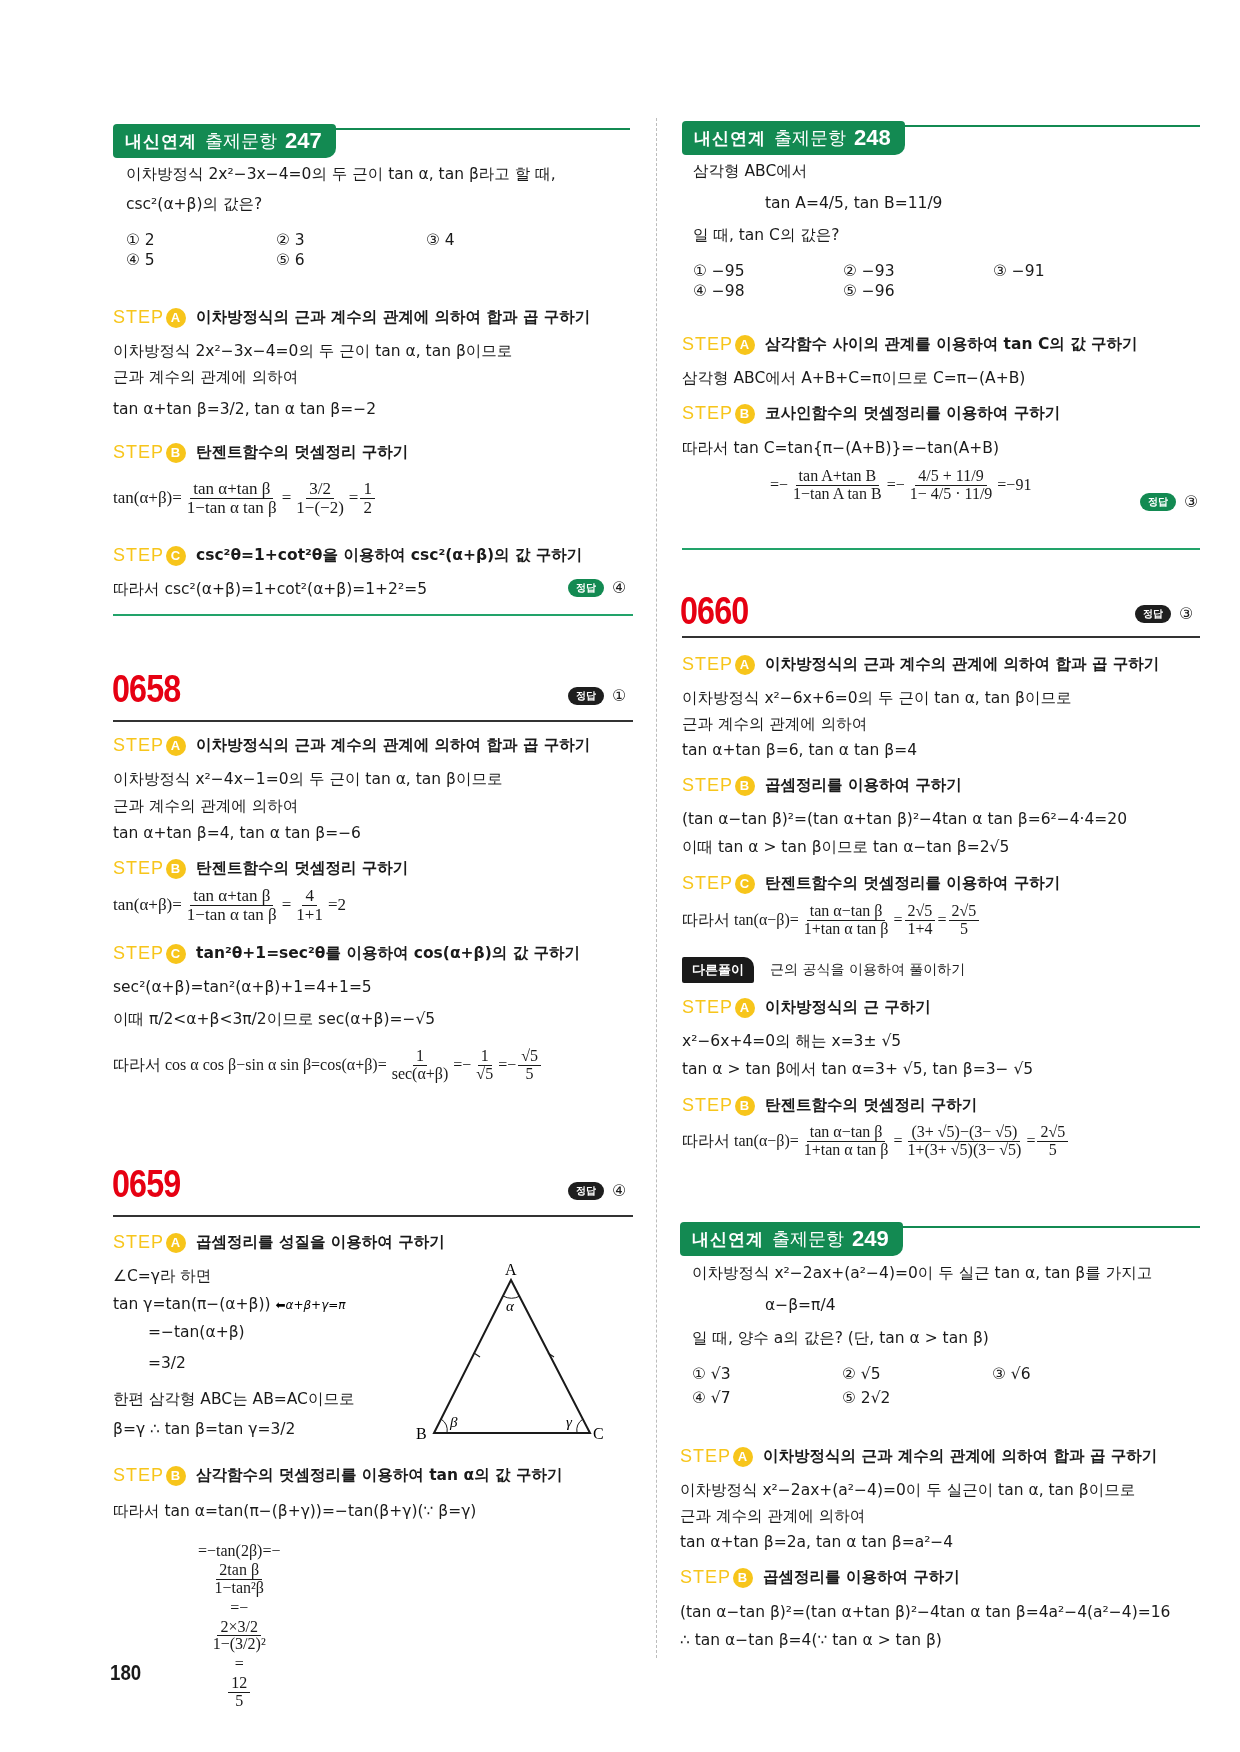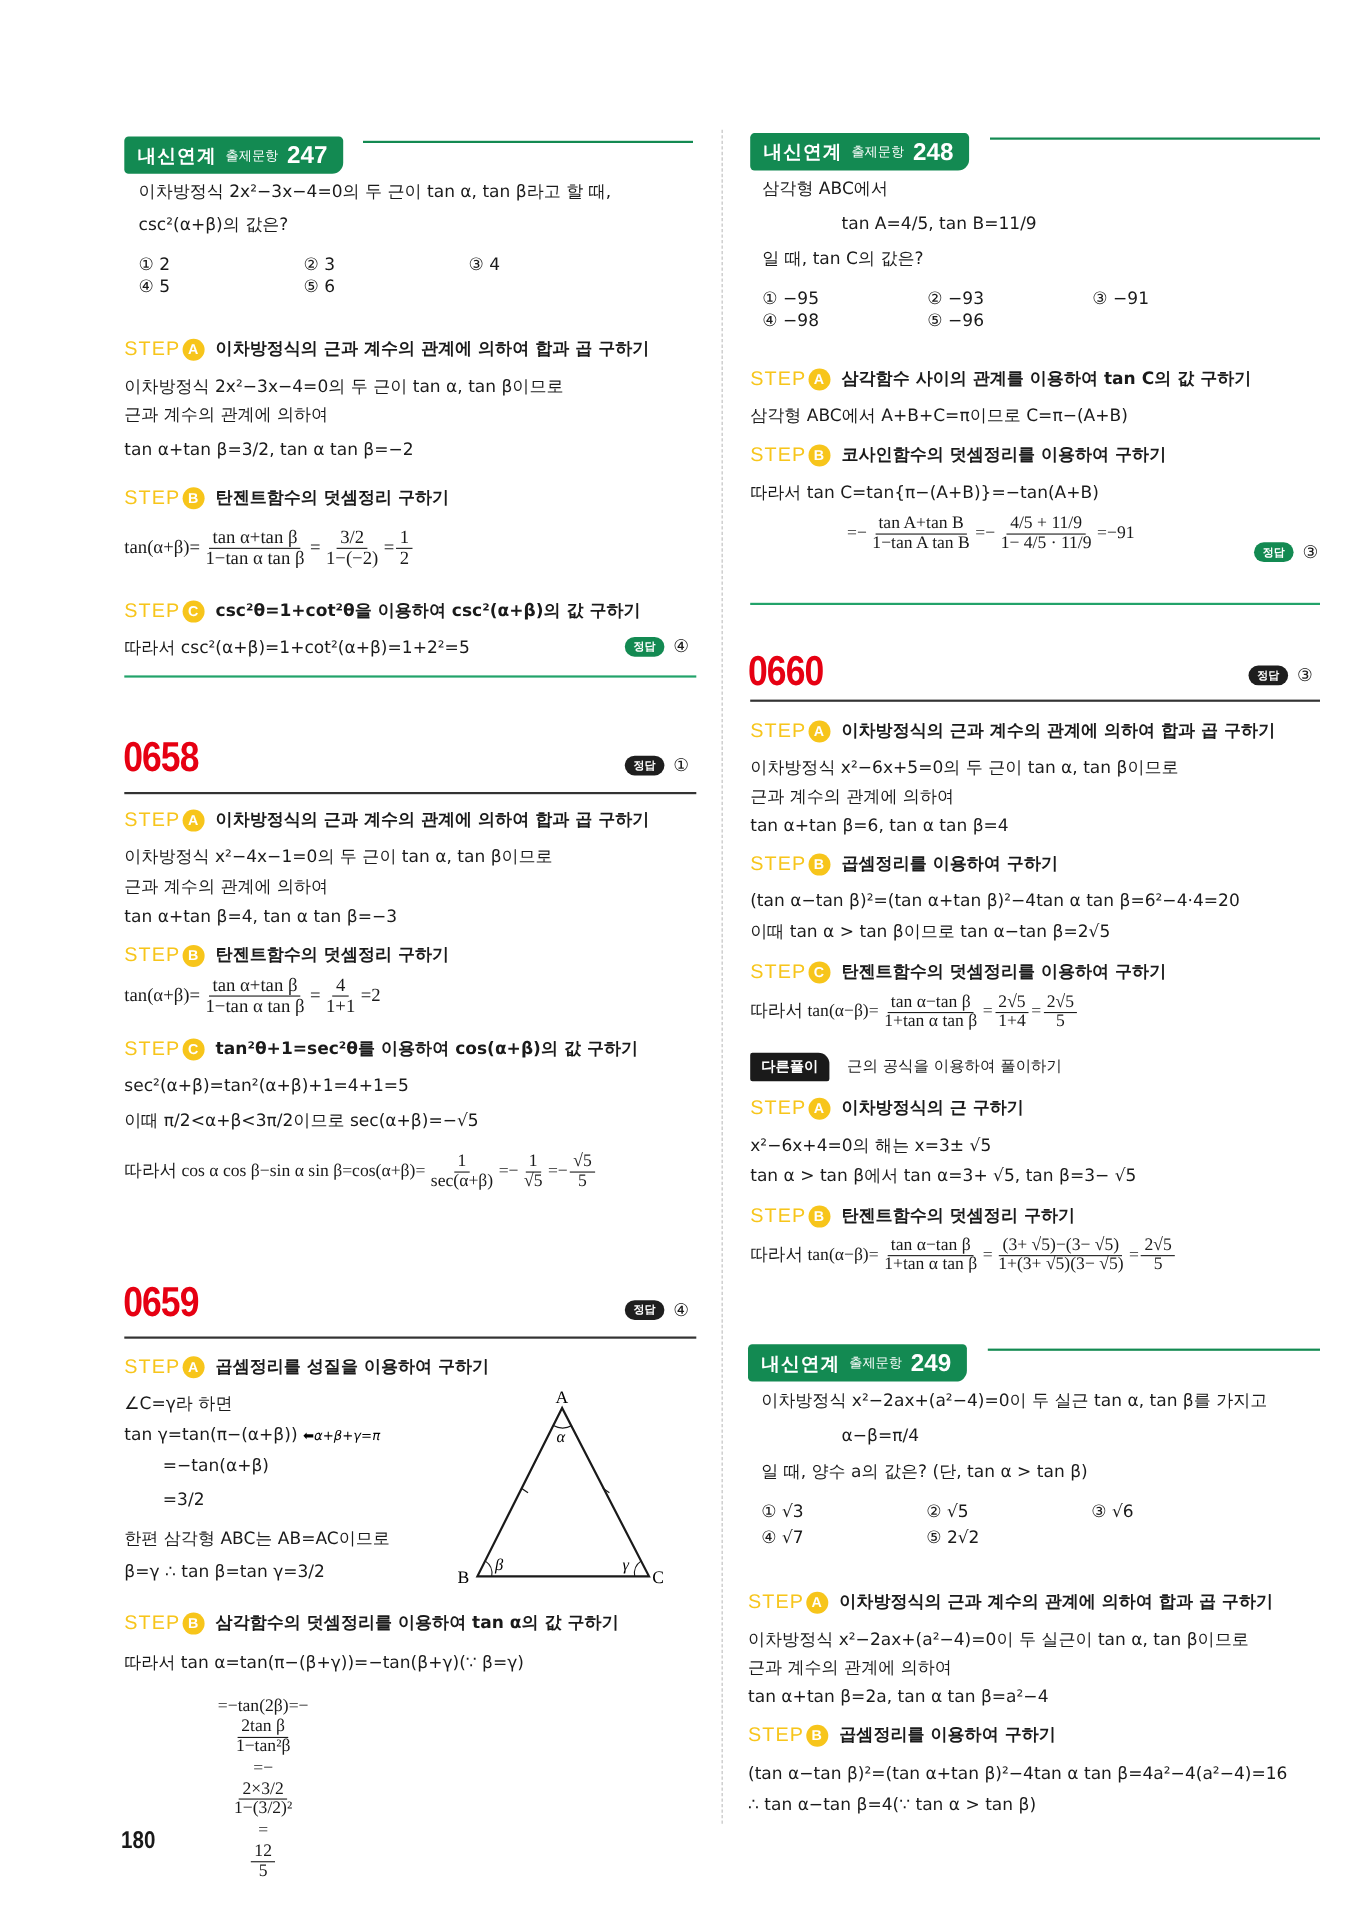--- a/index.html
+++ b/index.html
@@ -8,21 +8,21 @@
   .divider-v { position: absolute; left: 656px; top: 118px; width: 1px; height: 1540px; border-left: 1px dashed #bcbcbc; }
 
   .abs { position: absolute; }
   .line { font-size: 15.5px; line-height: 22px; white-space: nowrap; }
   .math { font-family: "Liberation Serif", "DejaVu Serif", serif; font-size: 17px; }
 
   
   .exam-head { position: absolute; height: 34px; display: flex; align-items: center; justify-content: center; }
   .exam-tag { background: #138a52; color: #fff; height: 34px; padding: 0 14px 0 12px; border-radius: 4px 4px 10px 4px; display: flex; align-items: center; gap: 8px; font-weight: bold; }
   .exam-tag .brand { font-size: 17px; letter-spacing: 1px; }
-  .exam-tag .sub { font-size: 12px; font-weight: normal; }
+  .exam-tag .sub { font-size: 18px; font-weight: normal; }
   .exam-tag .num { font-size: 22px; font-family: "Liberation Sans", sans-serif; font-weight: bold; }
   .exam-rule { position: absolute; height: 2px; background: #138a52; }
 
   .choices { position: absolute; display: grid; grid-template-columns: 150px 150px 150px; row-gap: 2px; font-size: 15.5px; }
   .choice { white-space: nowrap; }
 
   .step { position: absolute; display: flex; align-items: center; gap: 10px; white-space: nowrap; }
   .step-label { color: #f7c51b; font-family: "Liberation Sans", sans-serif; font-size: 18px; letter-spacing: 1px; display: flex; align-items: center; gap: 2px; }
   .step-circle { display: inline-flex; width: 20px; height: 20px; border-radius: 50%; background: #f7c51b; color: #fff; font-size: 13px; font-weight: bold; align-items: center; justify-content: center; }
   .step-title { font-weight: bold; font-size: 15.5px; color: #1a1a1a; }
@@ -131,21 +131,21 @@
 
 <div class="step" style="left:113px; top:735px;">
   <span class="step-label">
       <span>STEP</span>
       <span class="step-circle">A</span>
     </span>
   <span class="step-title">이차방정식의 근과 계수의 관계에 의하여 합과 곱 구하기</span>
 </div>
 <div class="abs line" style="left:113px; top:768px;">이차방정식 x²−4x−1=0의 두 근이 tan α, tan β이므로</div>
 <div class="abs line" style="left:113px; top:795px;">근과 계수의 관계에 의하여</div>
-<div class="abs line" style="left:113px; top:822px;">tan α+tan β=4, tan α tan β=−3</div>
+<div class="abs line" style="left:113px; top:822px;">tan α+tan β=4, tan α tan β=−6</div>
 
 <div class="step" style="left:113px; top:858px;">
   <span class="step-label">
       <span>STEP</span>
       <span class="step-circle">B</span>
     </span>
   <span class="step-title">탄젠트함수의 덧셈정리 구하기</span>
 </div>
 <div class="abs line math" style="left:113px; top:887px; display:flex; align-items:center;">
   <span>tan(α+β)=</span>
@@ -317,21 +317,21 @@
 </div>
 <div class="prob-rule" style="left:682px; top:636px; width:518px;"></div>
 
 <div class="step" style="left:682px; top:654px;">
   <span class="step-label">
       <span>STEP</span>
       <span class="step-circle">A</span>
     </span>
   <span class="step-title">이차방정식의 근과 계수의 관계에 의하여 합과 곱 구하기</span>
 </div>
-<div class="abs line" style="left:682px; top:687px;">이차방정식 x²−6x+5=0의 두 근이 tan α, tan β이므로</div>
+<div class="abs line" style="left:682px; top:687px;">이차방정식 x²−6x+6=0의 두 근이 tan α, tan β이므로</div>
 <div class="abs line" style="left:682px; top:713px;">근과 계수의 관계에 의하여</div>
 <div class="abs line" style="left:682px; top:739px;">tan α+tan β=6, tan α tan β=4</div>
 
 <div class="step" style="left:682px; top:775px;">
   <span class="step-label">
       <span>STEP</span>
       <span class="step-circle">B</span>
     </span>
   <span class="step-title">곱셈정리를 이용하여 구하기</span>
 </div>

